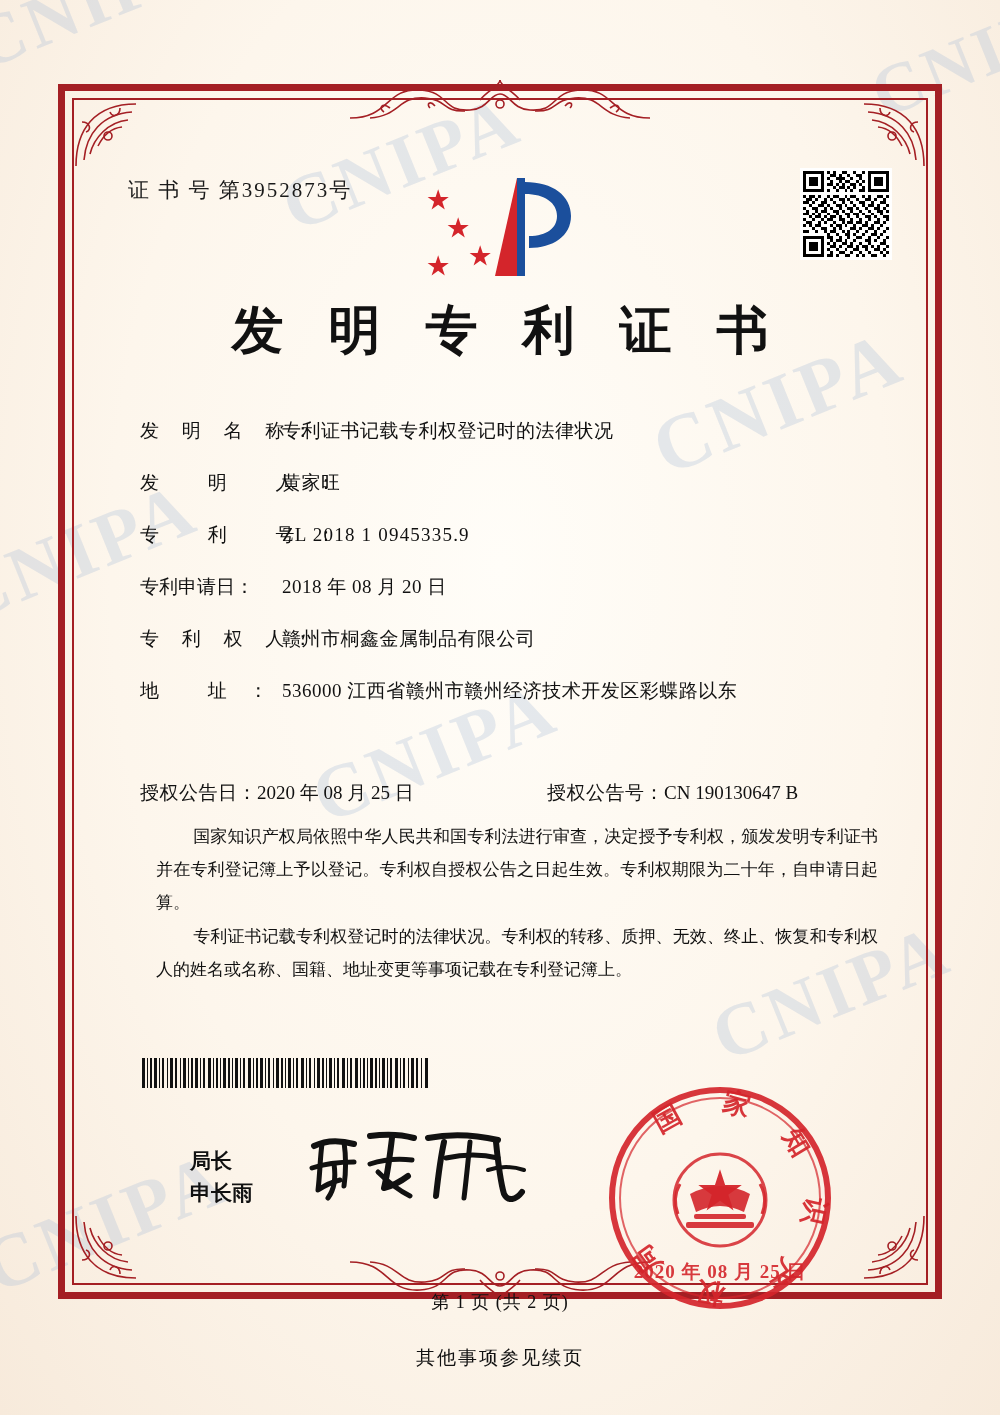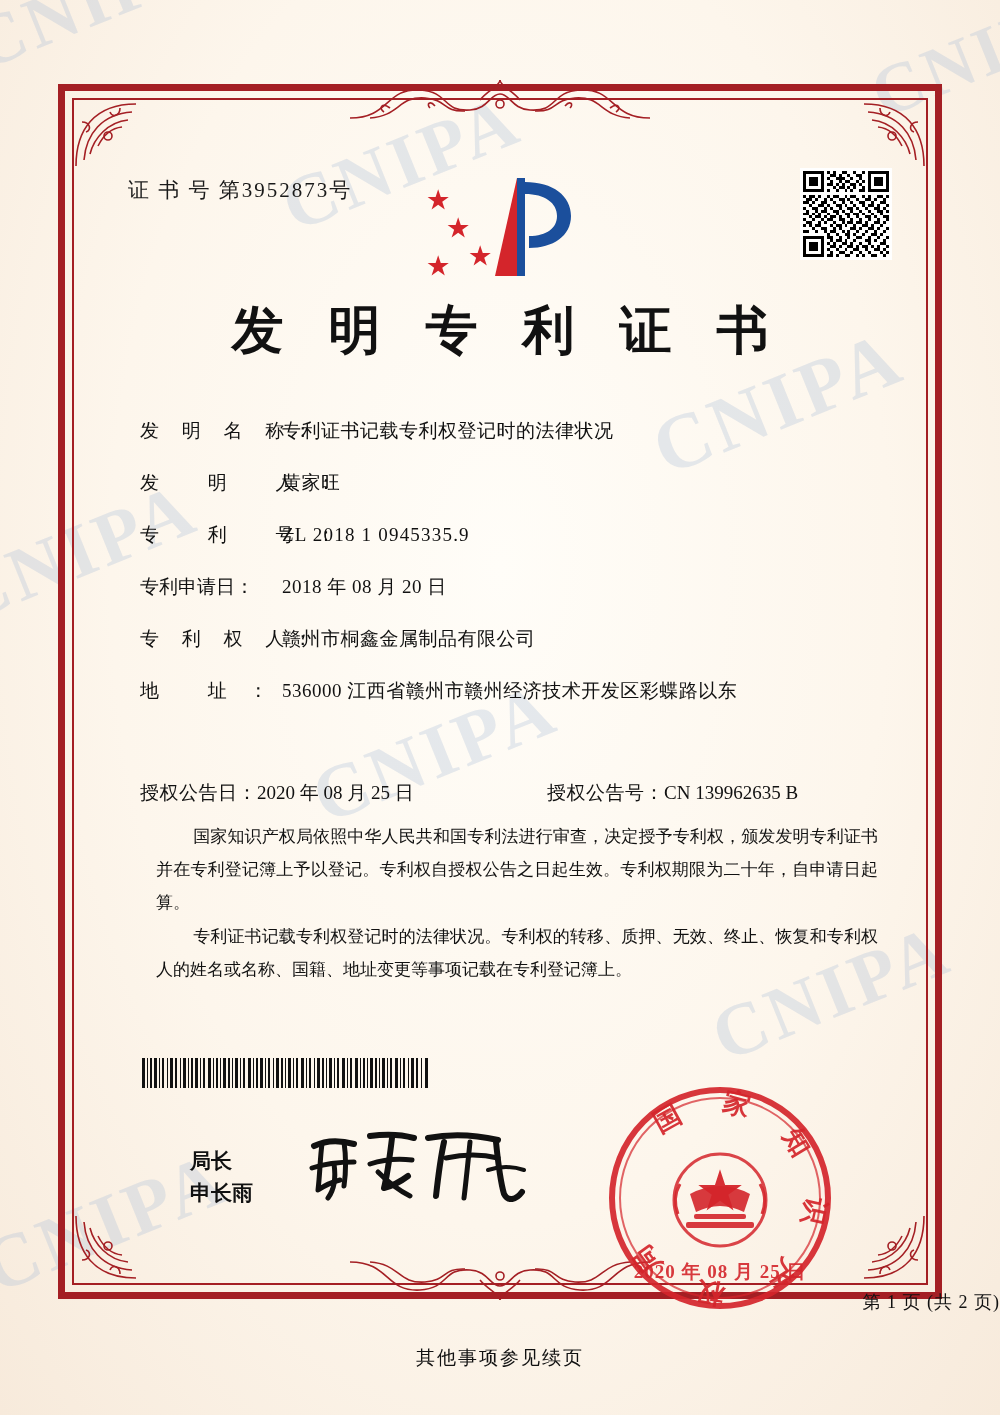--- a/index.html
+++ b/index.html
@@ -204,21 +204,21 @@
     position: absolute;
     left: 604px; top: 1082px;
     width: 232px; height: 232px;
   }
   .seal svg { width: 100%; height: 100%; display: block; }
 
   .page-no {
     position: absolute;
     left: 0; top: 1290px;
     width: 1000px;
-    text-align: right;
+    text-align: center;
     font-size: 18px;
     color: #111;
     letter-spacing: 1px;
   }
   .footnote {
     position: absolute;
     left: 0; top: 1345px;
     width: 1000px;
     text-align: center;
     font-size: 19px;
@@ -611,21 +611,21 @@
       <span class="field-label spaced2">地 址：</span>
       <span class="field-value">536000 江西省赣州市赣州经济技术开发区彩蝶路以东</span>
     </div>
   </div>
 
   <div class="pubrow">
     <div class="pub-left">
       <span class="pub-k">授权公告日：</span><span>2020 年 08 月 25 日</span>
     </div>
     <div class="pub-right">
-      <span class="pub-k">授权公告号：</span><span>CN 139962635 B</span>
+      <span class="pub-k">授权公告号：</span><span>CN 190130647 B</span>
     </div>
   </div>
 
   <div class="para p1"><span class="indent"></span><span>国家知识产权局依照中华人民共和国专利法进行审查，决定授予专利权，颁发发明专利证书并在专利登记簿上予以登记。专利权自授权公告之日起生效。专利权期限为二十年，自申请日起算。</span></div>
   <div class="para p2"><span class="indent"></span><span>专利证书记载专利权登记时的法律状况。专利权的转移、质押、无效、终止、恢复和专利权人的姓名或名称、国籍、地址变更等事项记载在专利登记簿上。</span></div>
 
   <div class="barcode">
     <svg viewBox="0 0 290 30" xmlns="http://www.w3.org/2000/svg" shape-rendering="crispEdges">
       <g fill="#111">
         <rect x="0" y="0" width="3" height="30"></rect>

